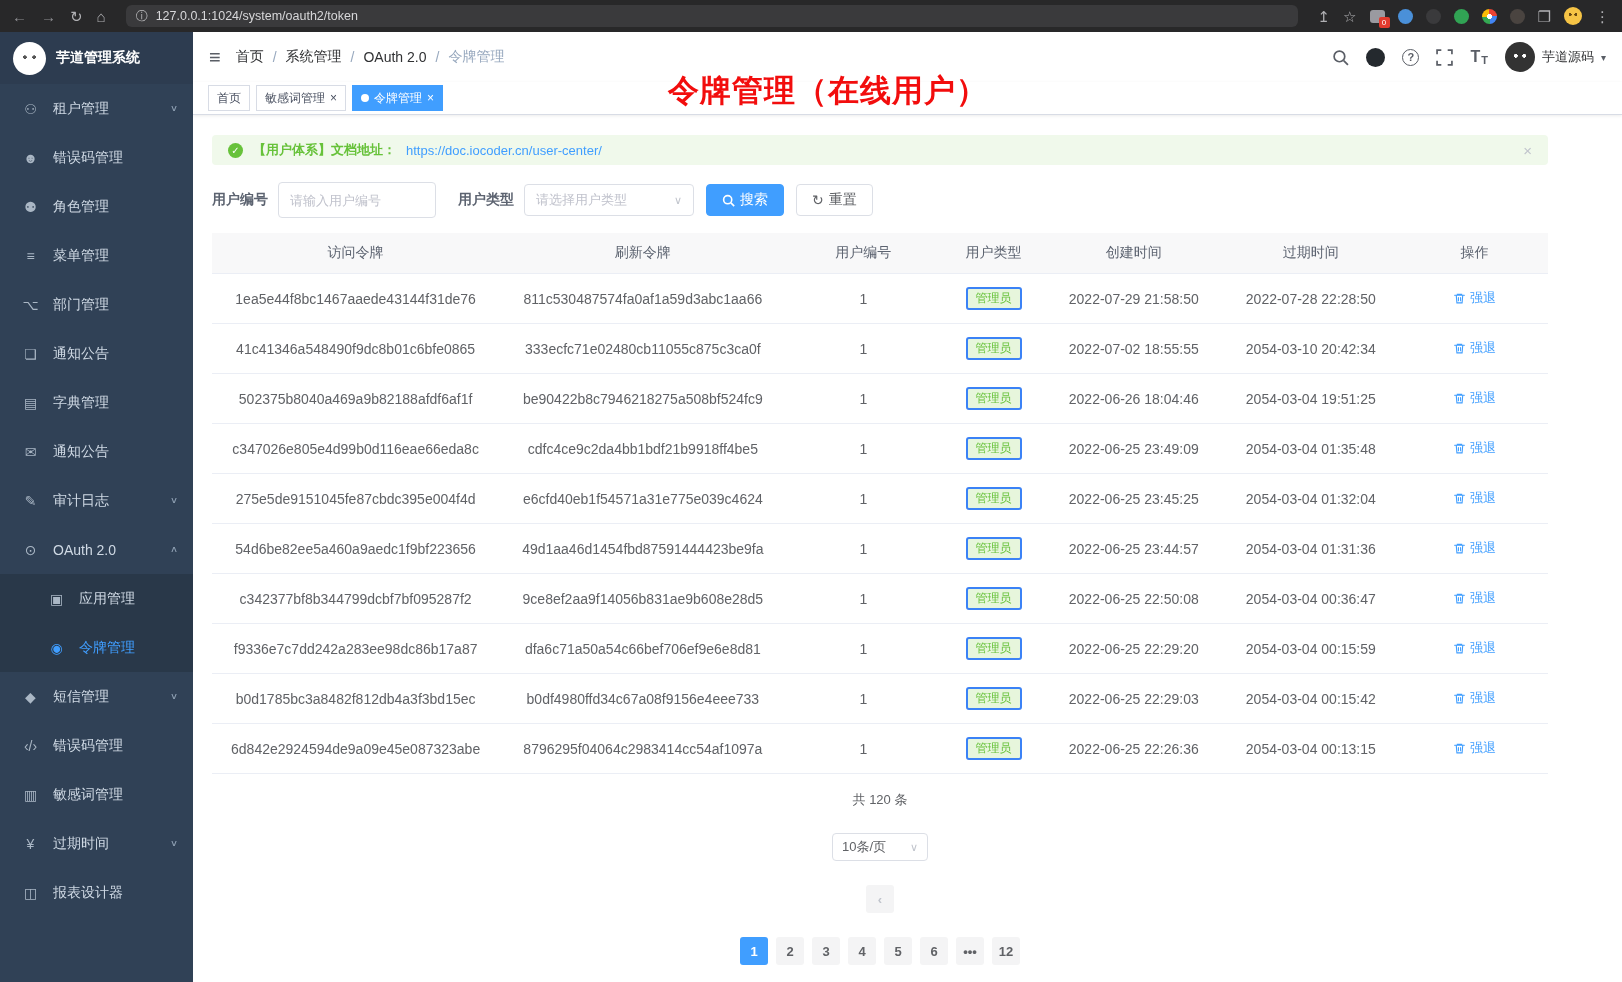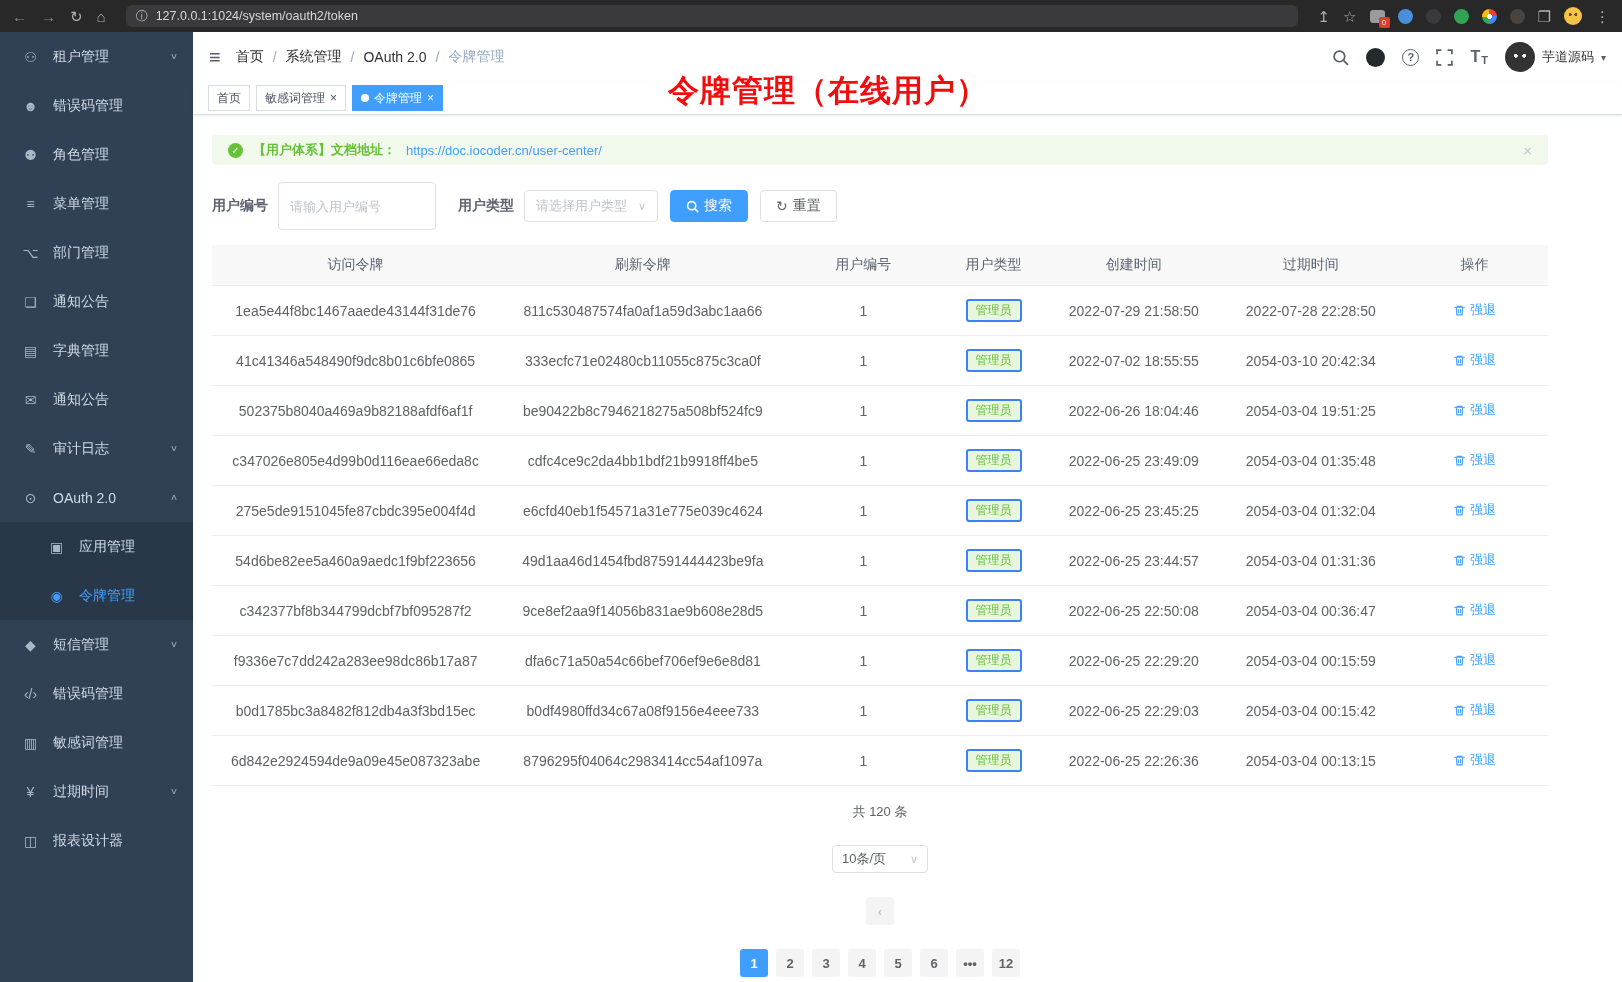--- a/index.html
+++ b/index.html
@@ -73,23 +73,23 @@
   .alert { height:30px; background:#f0f9eb; border-radius:4px; display:flex; align-items:center; padding:0 16px; gap:10px; margin-bottom:17px; }
   .alert-check { width:15px; height:15px; border-radius:50%; background:#67c23a; color:#fff; font-size:10px;
     display:flex; align-items:center; justify-content:center; flex-shrink:0; }
   .alert-text { color:#67c23a; font-size:13px; font-weight:700; }
   .alert-link { color:#409eff; font-size:13px; cursor:pointer; }
   .alert-close { margin-left:auto; color:#c0c4cc; font-size:15px; cursor:pointer; }
 
   .filters { display:flex; align-items:center; gap:10px; margin-bottom:15px; }
   .f-label { font-size:14px; font-weight:700; color:#5c6370; }
   .f-label.ml { margin-left:12px; }
-  .f-input { width:158px; height:48px; border:1px solid #dcdfe6; border-radius:4px; padding:0 11px; font-size:13px; color:#606266; outline:none; }
+  .f-input { width:158px; height:36px; border:1px solid #dcdfe6; border-radius:4px; padding:0 11px; font-size:13px; color:#606266; outline:none; }
   .f-input::placeholder { color:#c0c2cc; }
-  .f-select { width:134px; height:32px; border:1px solid #dcdfe6; border-radius:4px; display:flex; align-items:center;
+  .f-select { width:170px; height:32px; border:1px solid #dcdfe6; border-radius:4px; display:flex; align-items:center;
     justify-content:space-between; padding:0 11px; color:#c0c2cc; font-size:13px; cursor:pointer; }
   .sel-arrow { color:#c0c4cc; font-size:11px; }
   .btn { height:32px; border-radius:4px; font-size:14px; display:inline-flex; align-items:center; gap:5px; padding:0 15px;
     cursor:pointer; border:1px solid #dcdfe6; background:#fff; color:#606266; margin-left:2px; }
   .btn.primary { background:#409eff; border-color:#409eff; color:#fff; }
 
   table { width:100%; border-collapse:collapse; table-layout:fixed; }
   col.c0,col.c1 { width:21.5%; } col.c2 { width:11.5%; } col.c3 { width:8%; }
   col.c4 { width:13%; } col.c5 { width:13.5%; } col.c6 { width:11%; }
   th { background:#f8f8f9; color:#5c6370; font-size:14px; font-weight:400; padding:11px 4px; text-align:center;
@@ -136,20 +136,24 @@
     <span class="ext-dot pinwheel"></span>
     <span class="ext-dot ext-dark2"></span>
     <span class="nav-ic">❐</span>
     <span class="profile-dot"></span>
     <span class="nav-ic">⋮</span>
   </div>
 </div>
 
 <div class="app">
   <aside class="sidebar">
+    <div class="logo">
+      <span class="logo-avatar"></span>
+      <span class="logo-title">芋道管理系统</span>
+    </div>
     <nav id="menu">
         <div class="menu-item">
           <span class="mi-icon">⚇</span>
           <span class="mi-label">租户管理</span>
           <span class="mi-chev">∨</span>
         </div>
         <div class="menu-item">
           <span class="mi-icon">☻</span>
           <span class="mi-label">错误码管理</span>
         </div>

